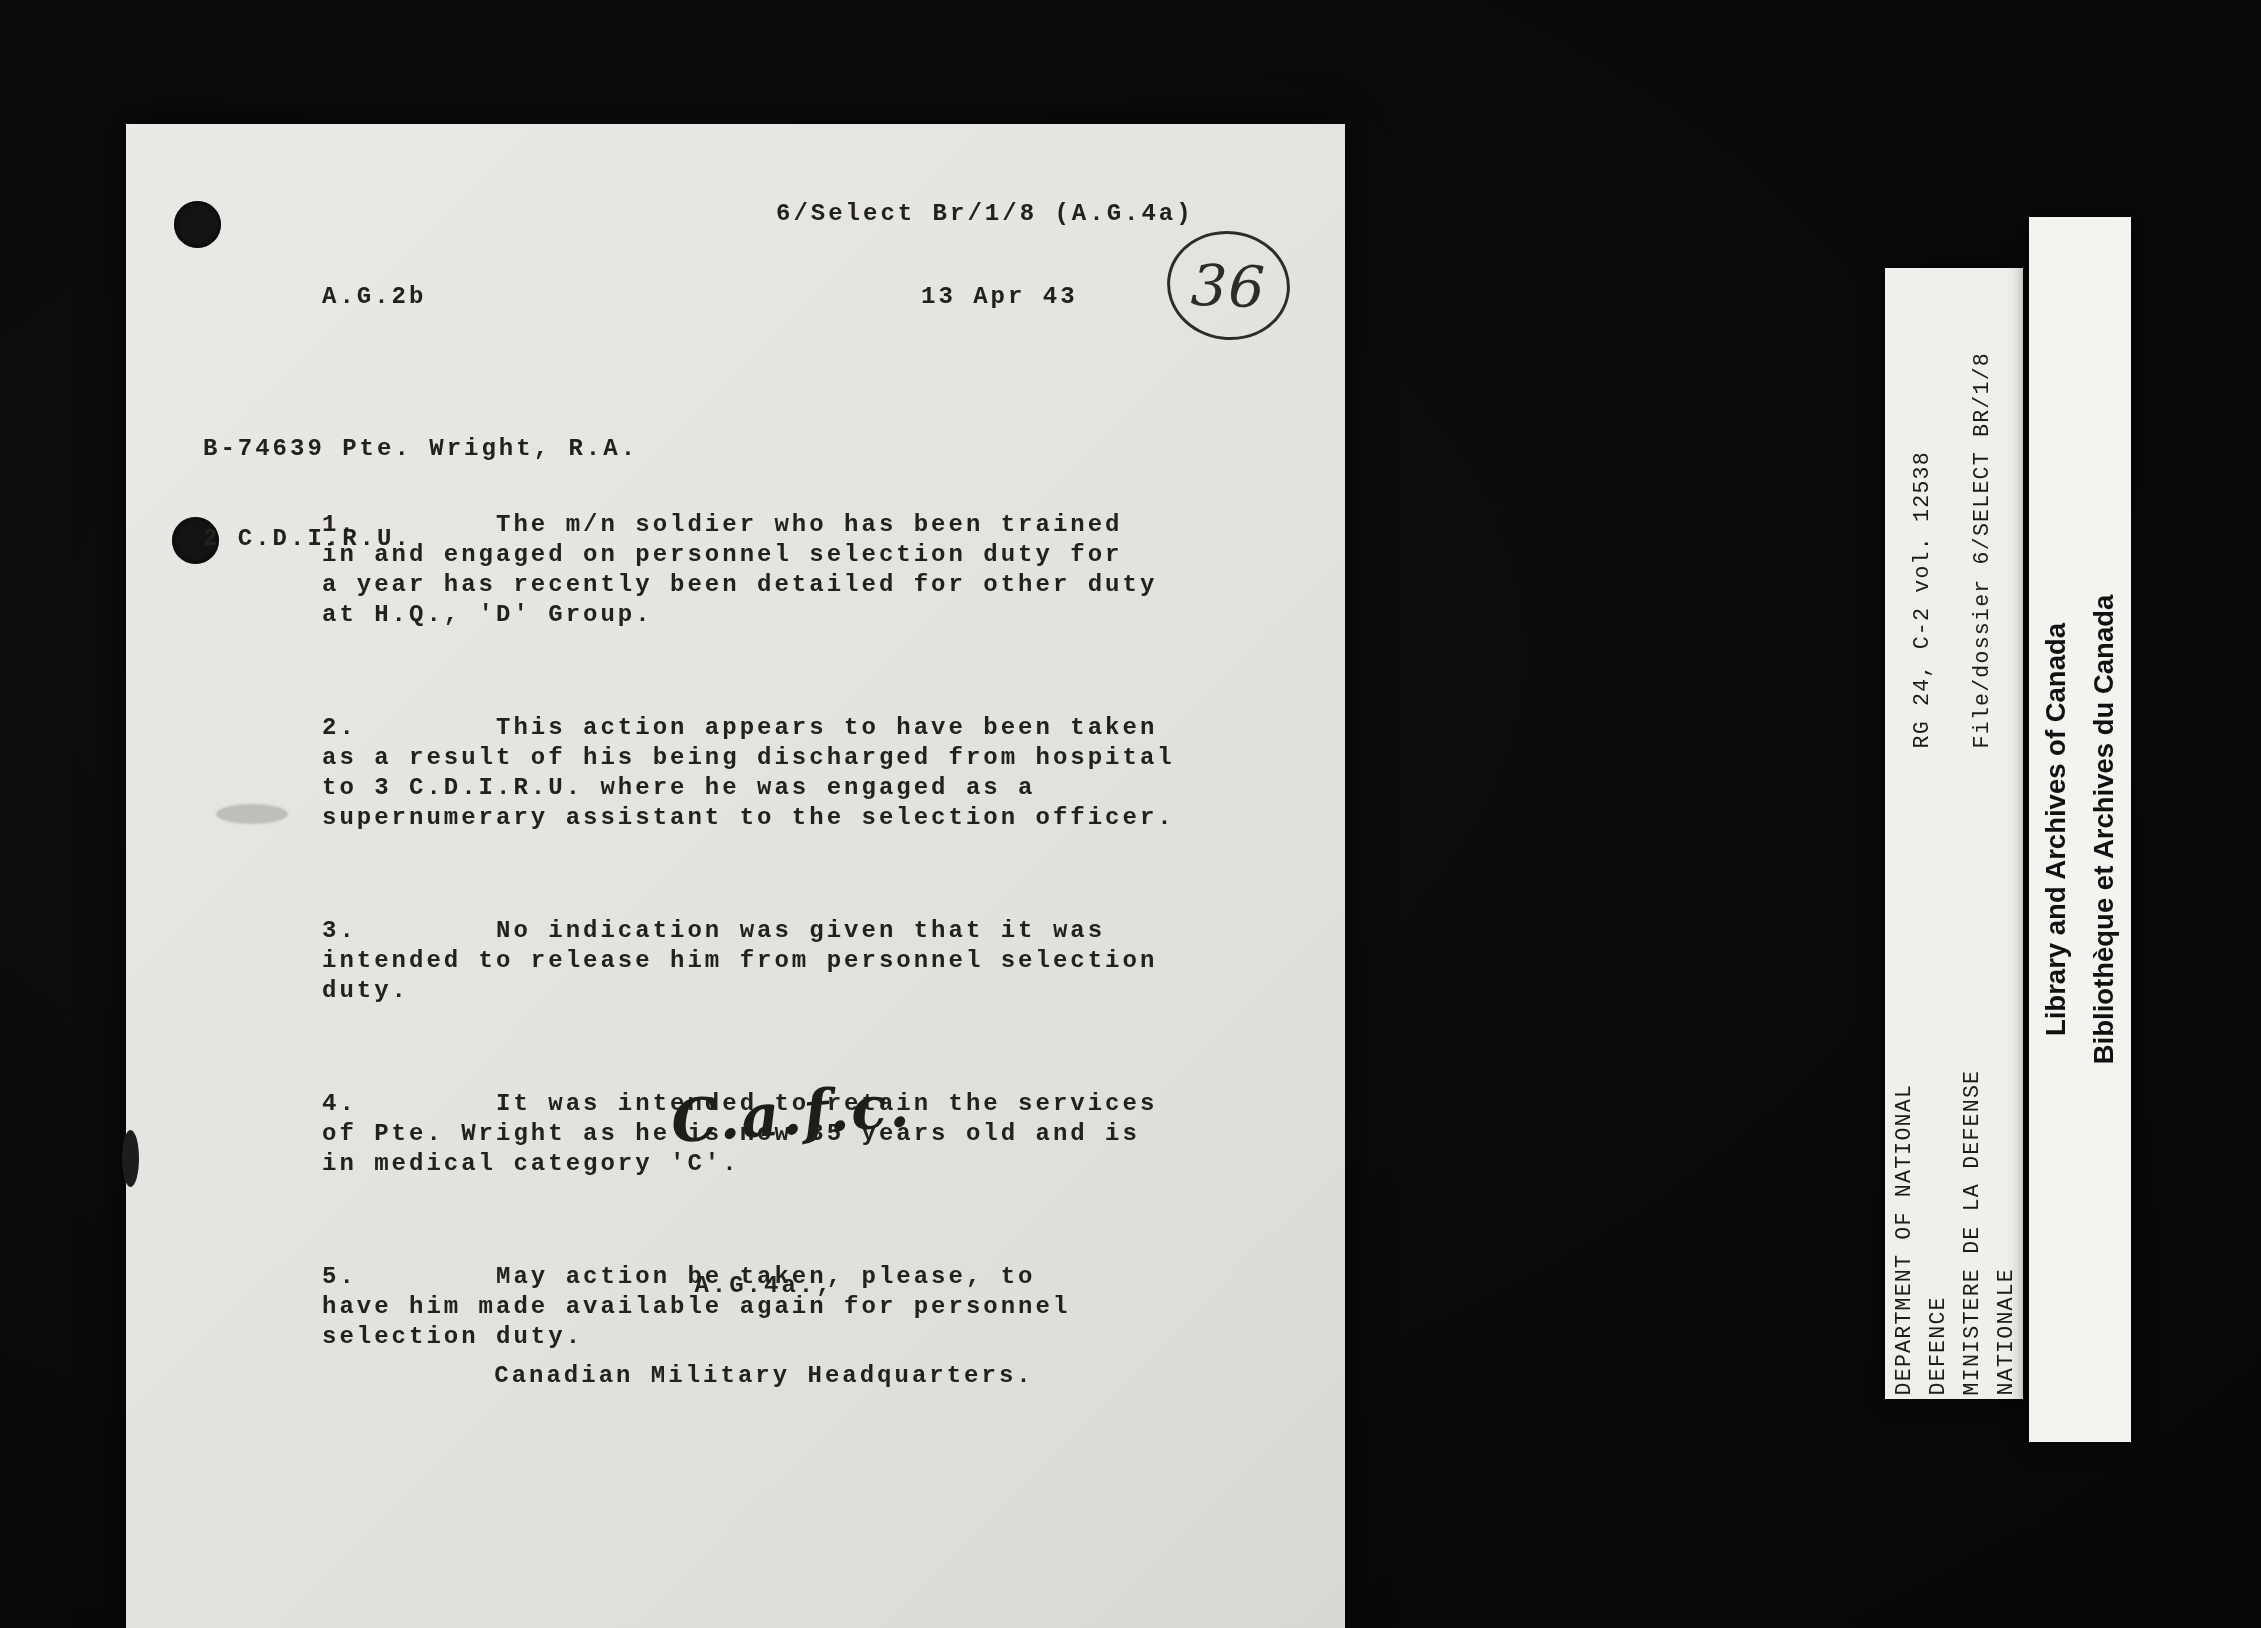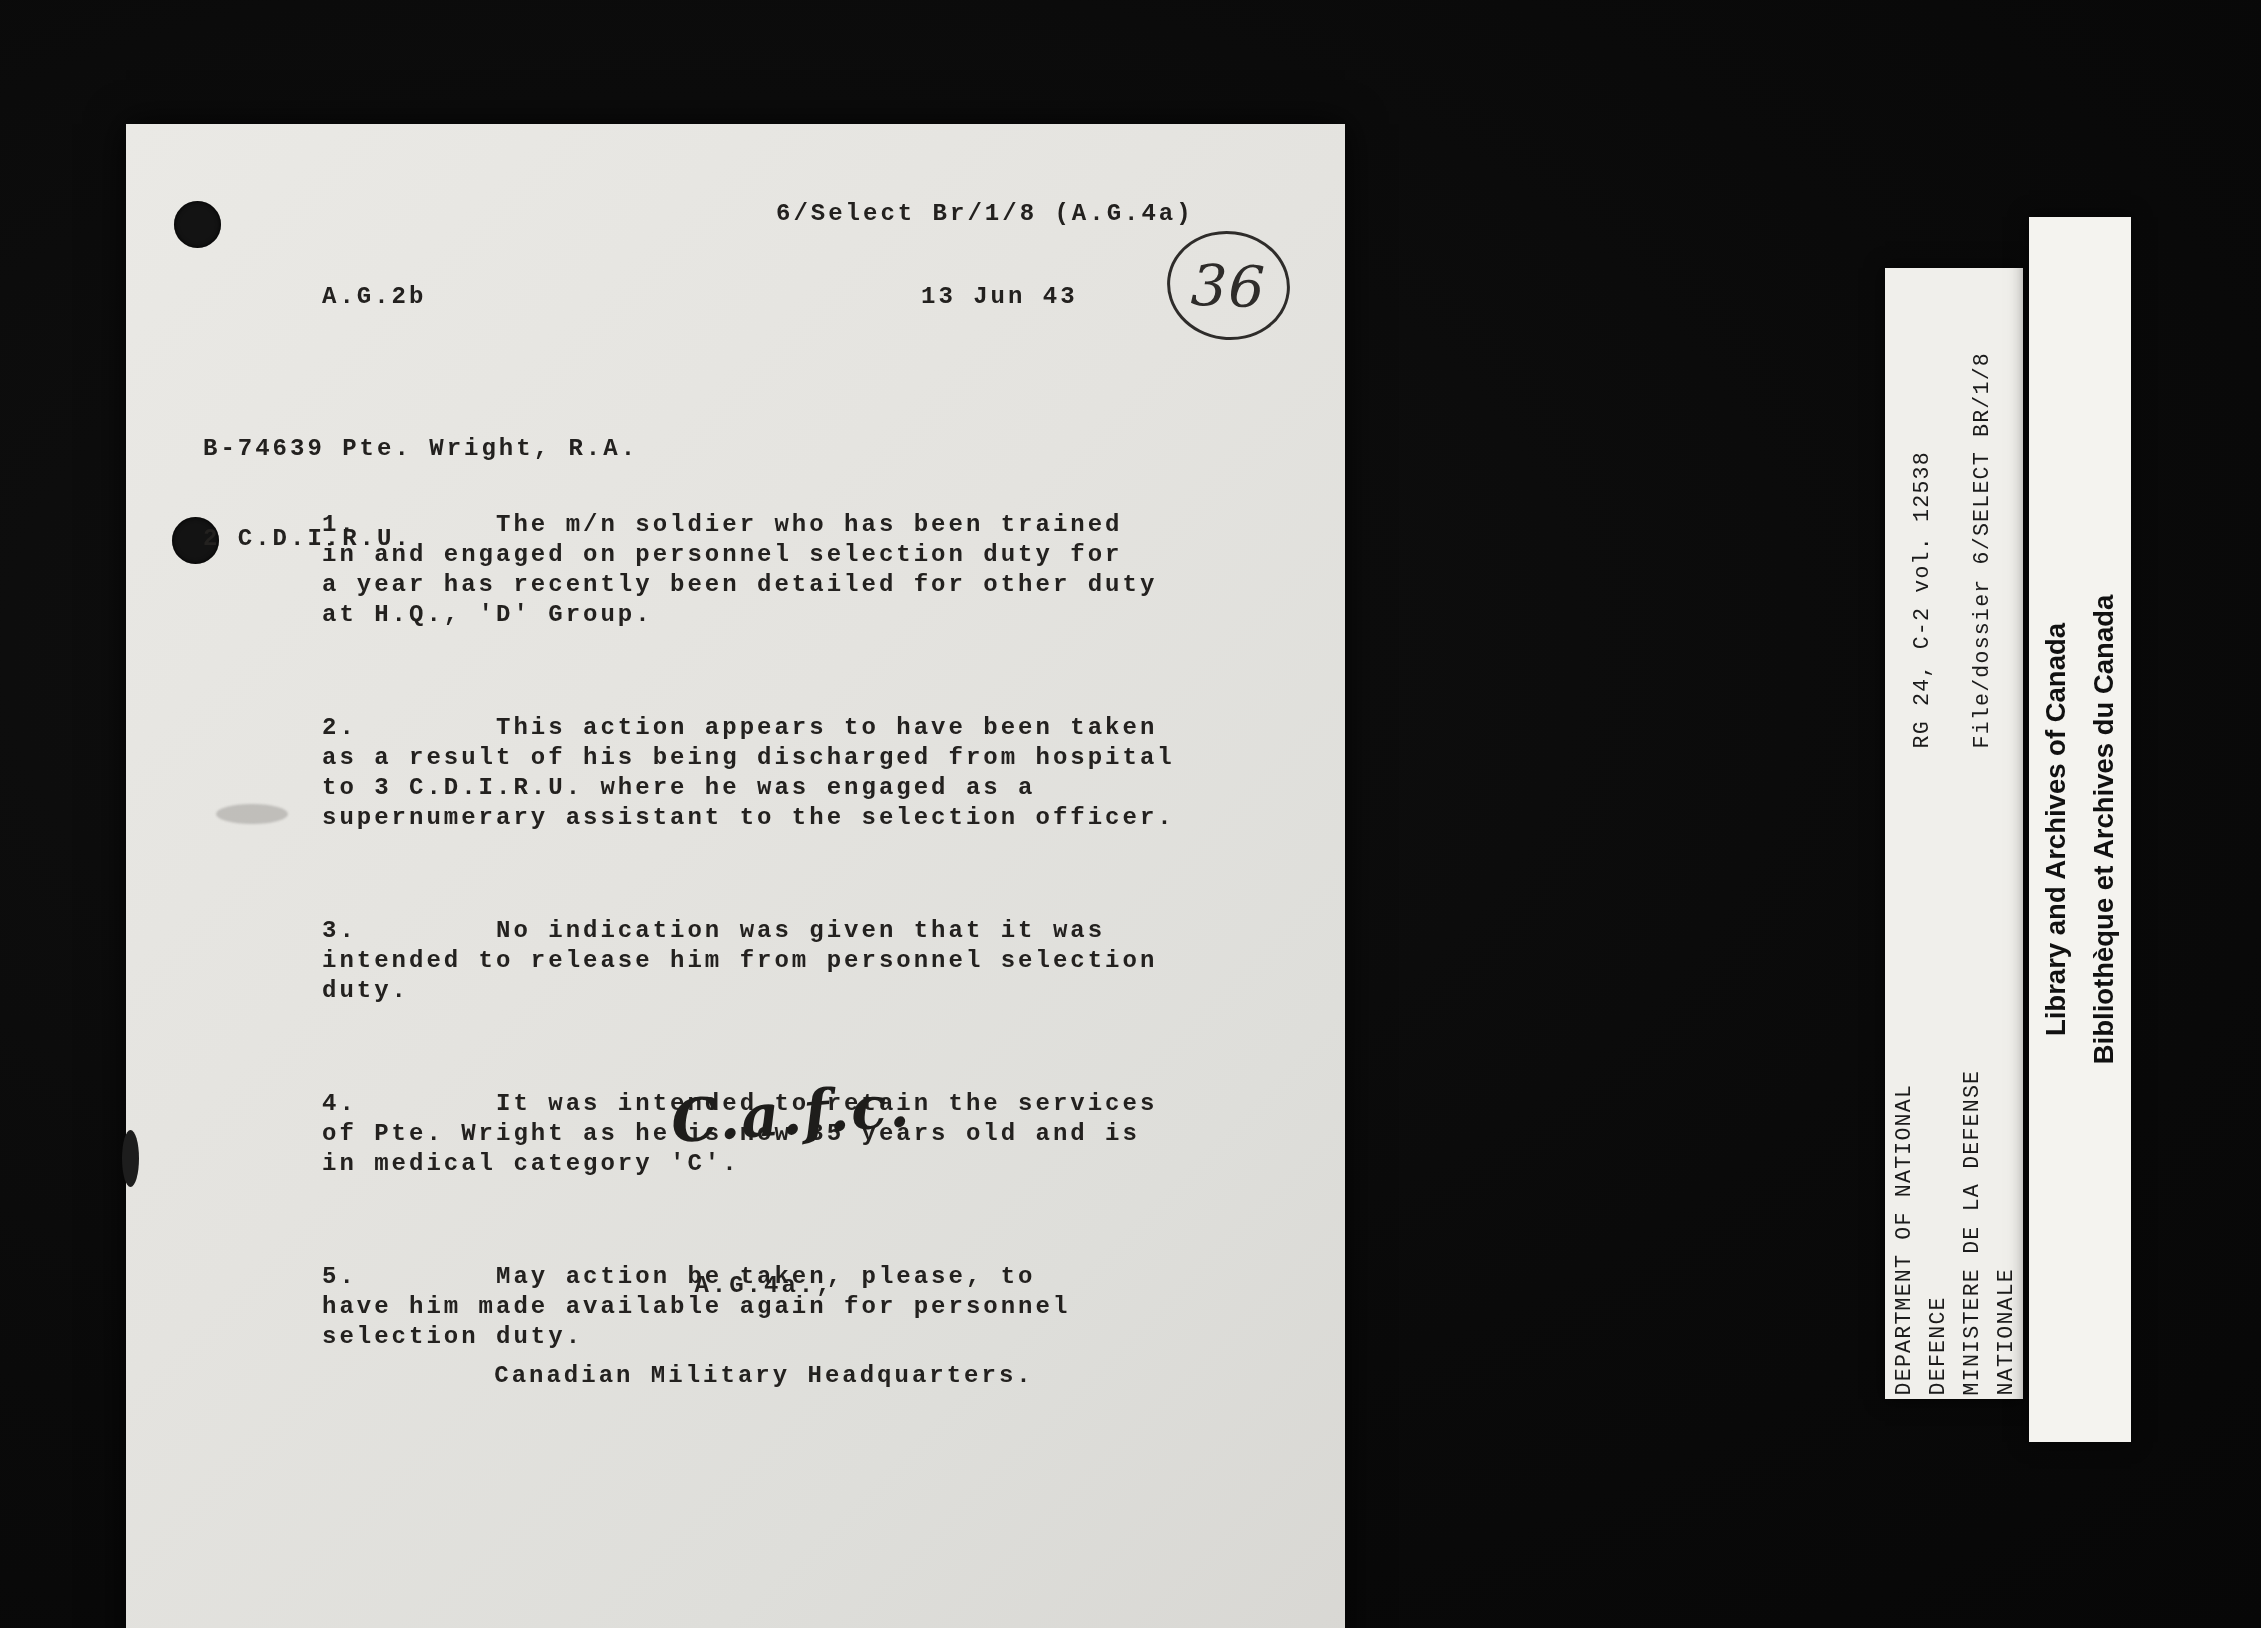--- a/index.html
+++ b/index.html
@@ -169,21 +169,21 @@
 
     <div class="hole hole-1"></div>
     <div class="hole hole-2"></div>
     <div class="smudge"></div>
     <div class="smudge-2"></div>
 
     <div class="typed file-ref">6/Select Br/1/8 (A.G.4a)</div>
 
     <div class="typed office-ref">A.G.2b</div>
 
-    <div class="typed date-line">13 Jun 43</div>
+    <div class="typed date-line">13 Apr 43</div>
 
     <div class="stamp-circle">
       <span class="stamp-num">36</span>
     </div>
 
     <div class="typed subject">
       <div>B-74639 Pte. Wright, R.A.</div>
       <div>2 C.D.I.R.U.</div>
     </div>
 

